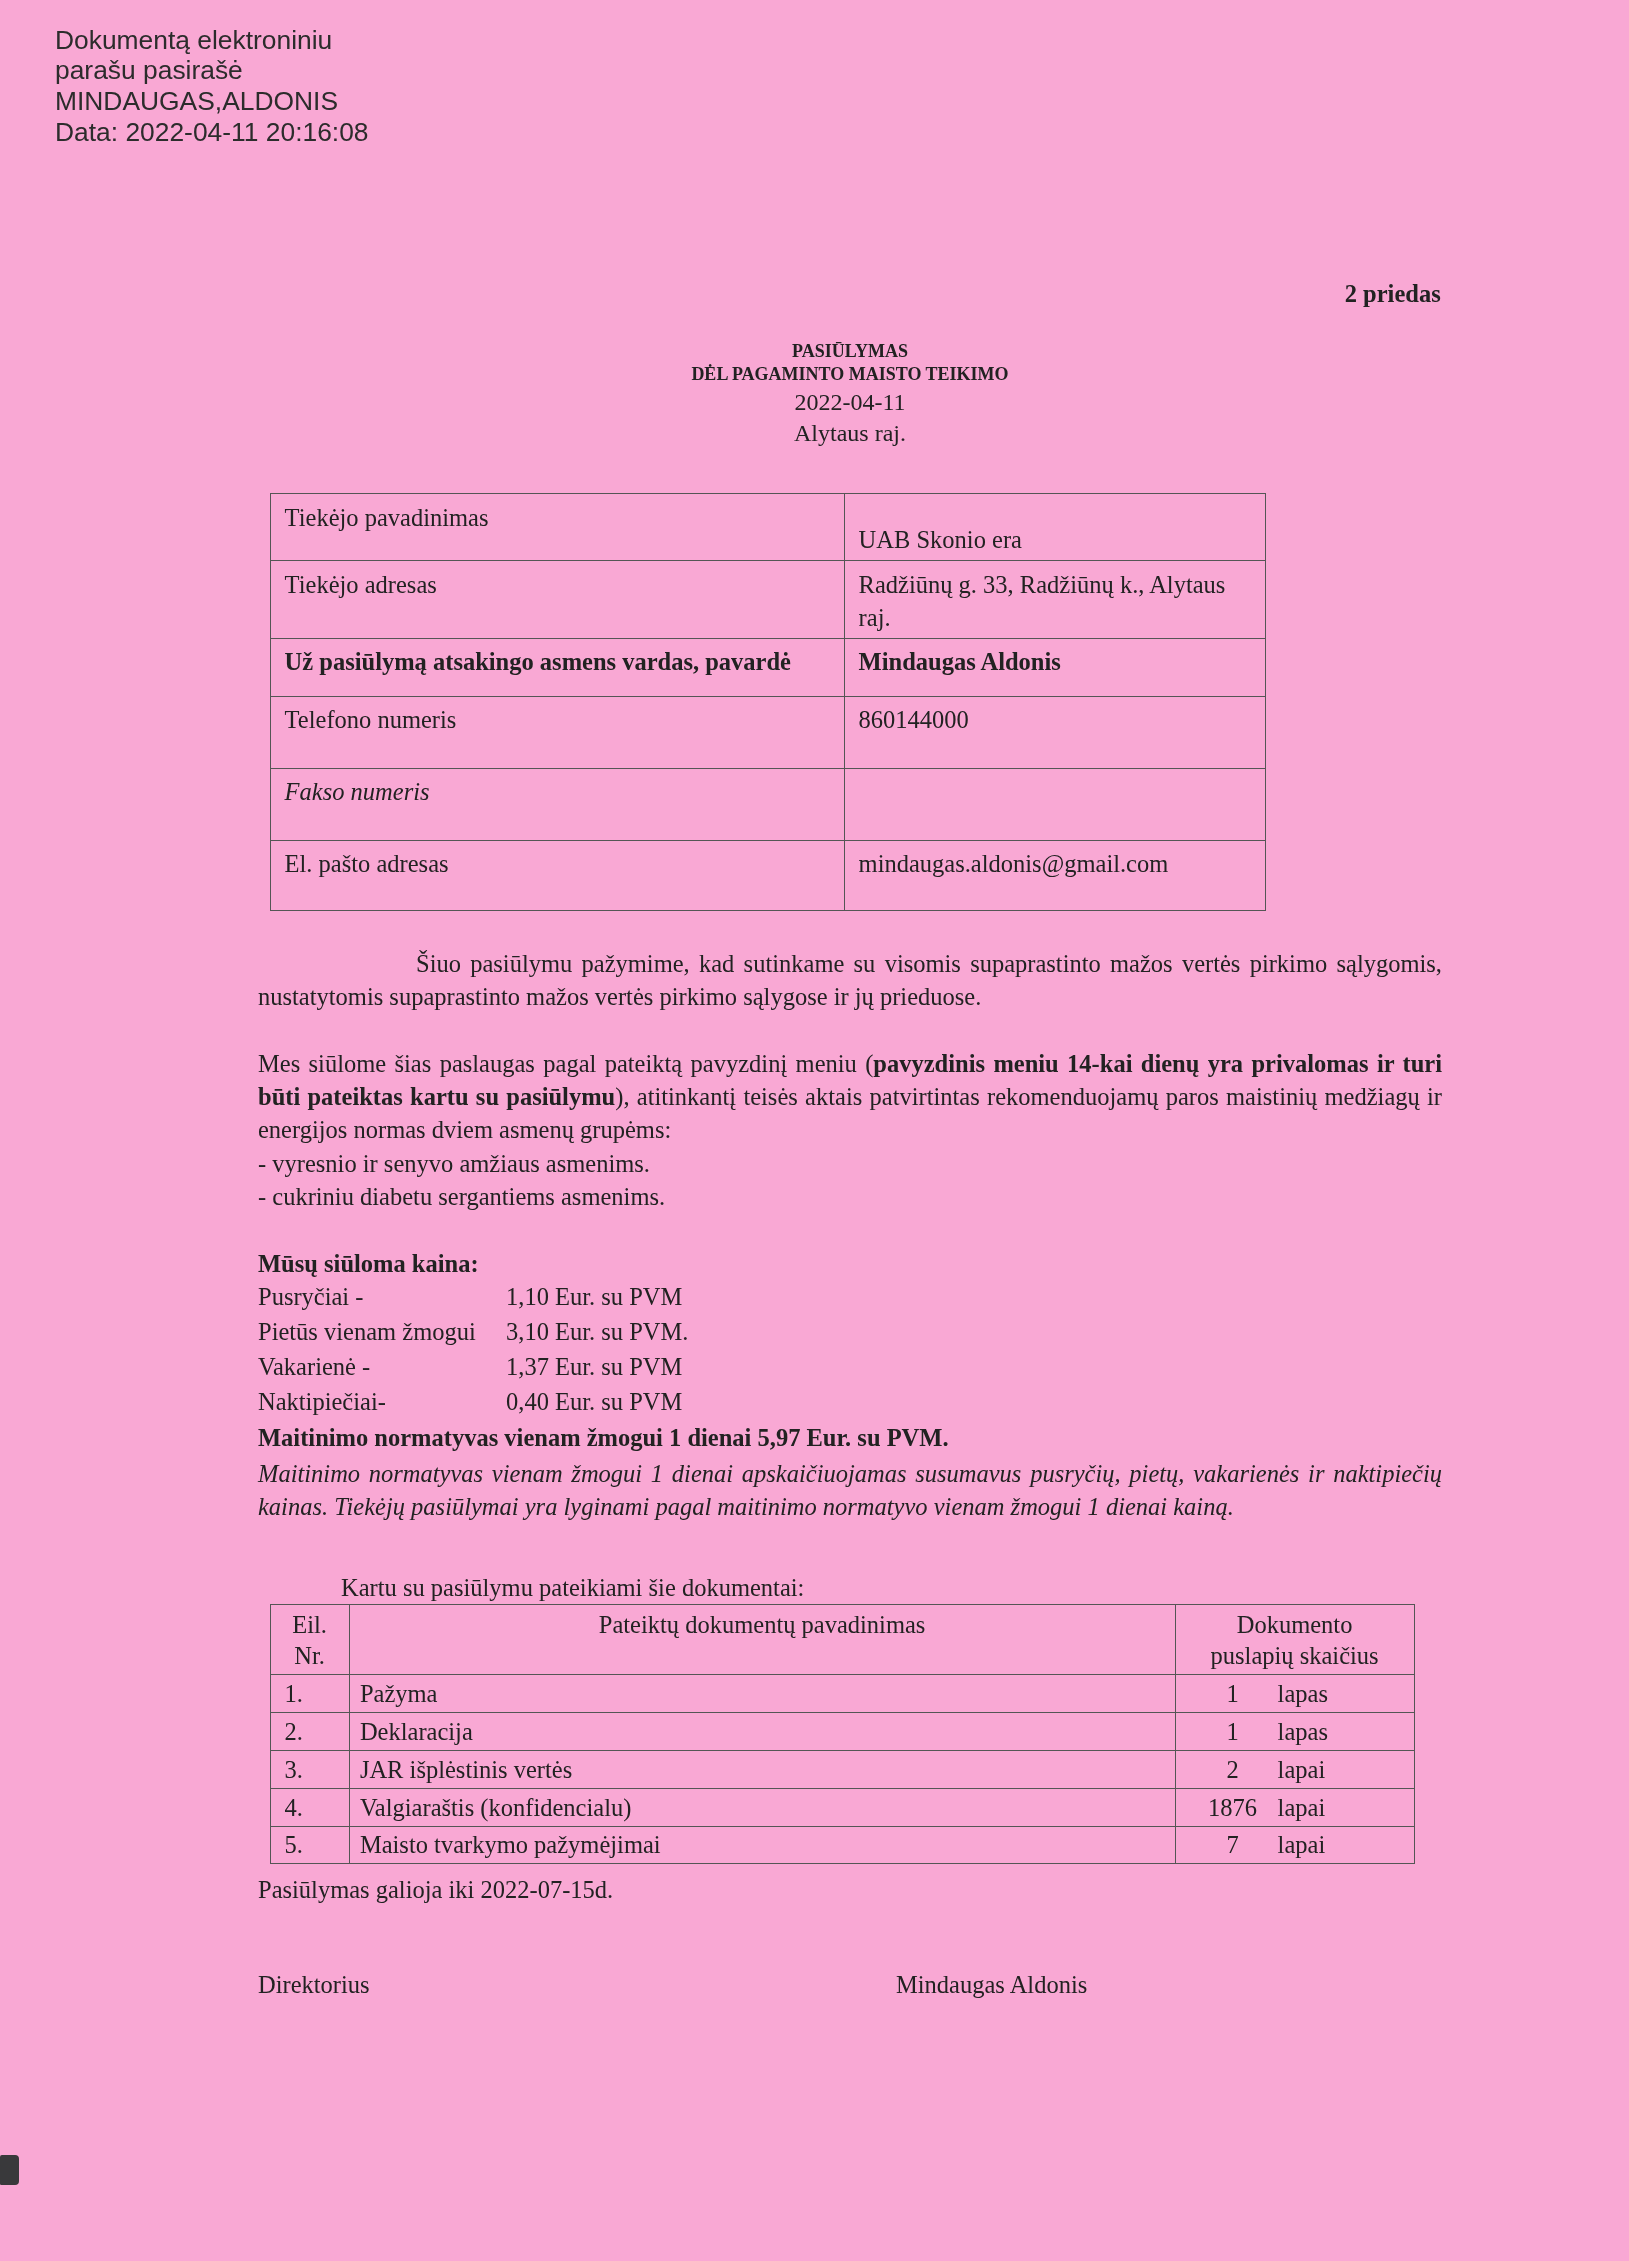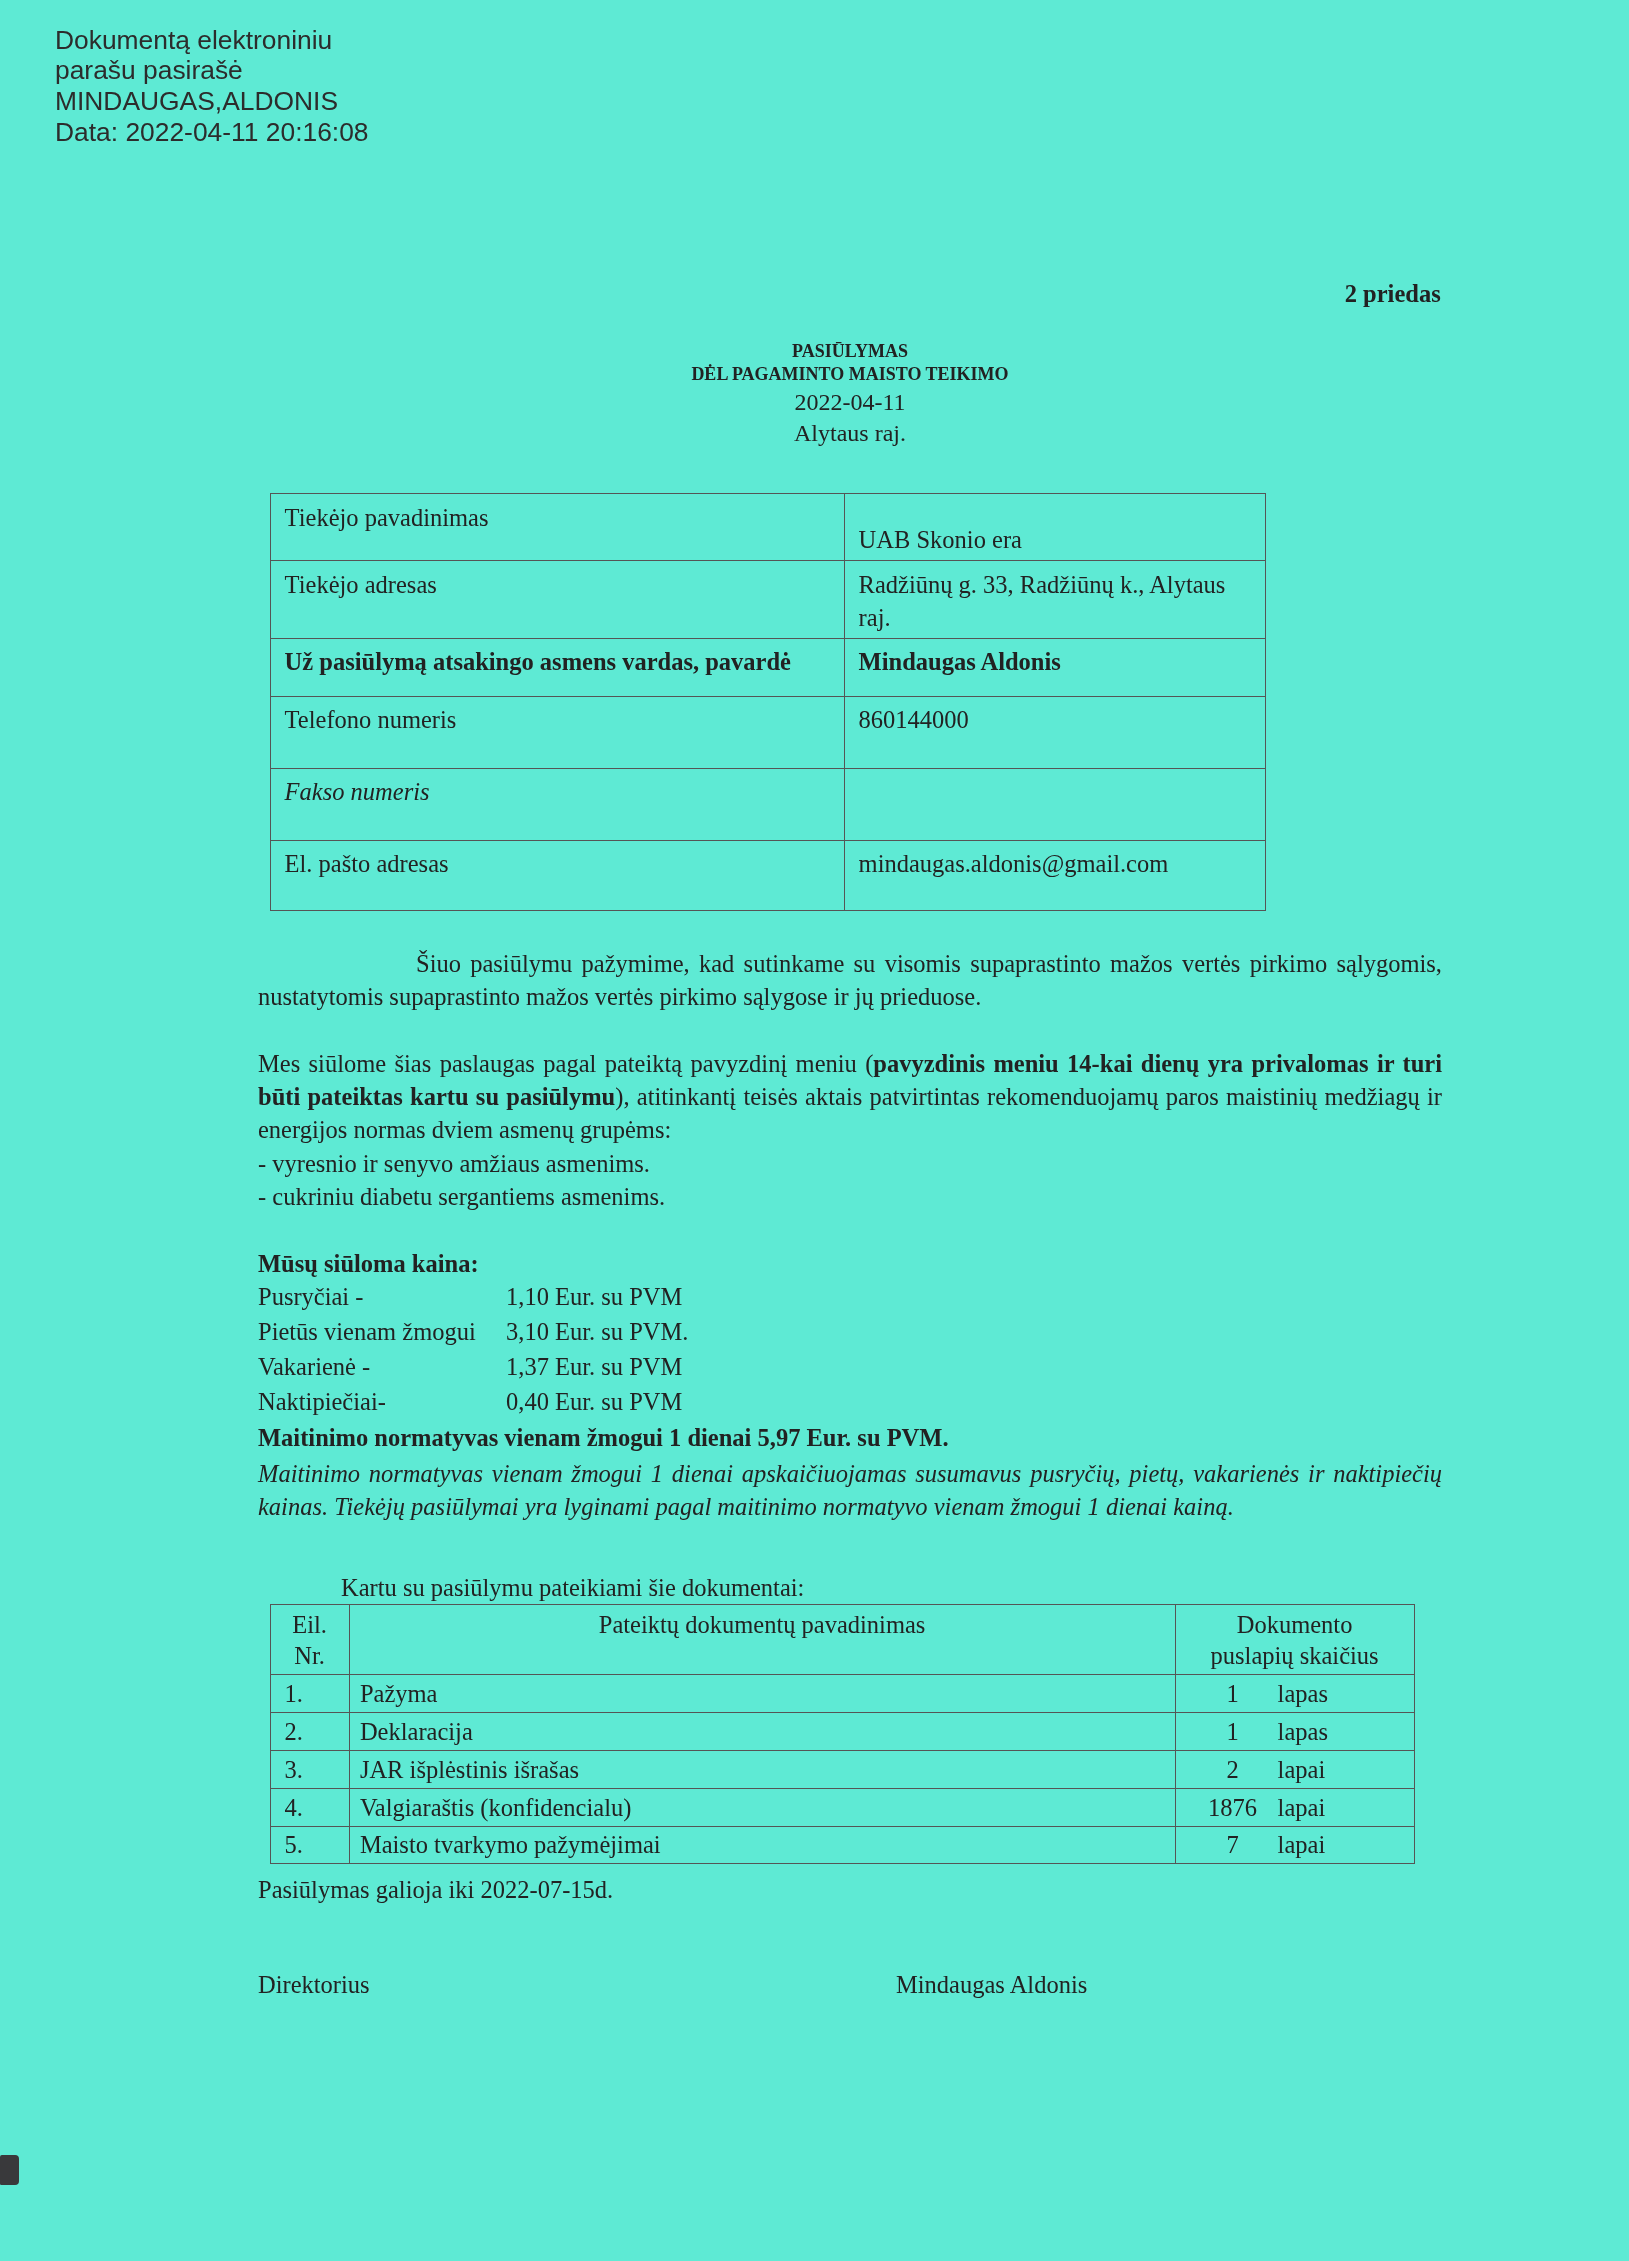--- a/index.html
+++ b/index.html
@@ -5,21 +5,21 @@
   * { margin: 0; padding: 0; box-sizing: border-box; }
   html, body { background: #fbfbf8; }
   body {
     font-family: "Liberation Serif", "DejaVu Serif", serif;
     color: #222;
   }
   .page {
     position: relative;
     width: 1630px;
     height: 2261px;
-    background: #5eead4;
+    background: #f9a8d4;
     overflow: hidden;
   }
 
   
   .stamp {
     position: absolute;
     top: 24.5px;
     left: 55px;
     font-family: "Liberation Sans", "DejaVu Sans", sans-serif;
     font-size: 26.4px;
@@ -213,21 +213,21 @@
           <td>Pažyma</td>
           <td class="pages-cell"><span class="pages-num">1</span><span class="unit">lapas</span></td>
         </tr>
         <tr>
           <td class="nr">2.</td>
           <td>Deklaracija</td>
           <td class="pages-cell"><span class="pages-num">1</span><span class="unit">lapas</span></td>
         </tr>
         <tr>
           <td class="nr">3.</td>
-          <td>JAR išplėstinis išrašas</td>
+          <td>JAR išplėstinis vertės</td>
           <td class="pages-cell"><span class="pages-num">2</span><span class="unit">lapai</span></td>
         </tr>
         <tr>
           <td class="nr">4.</td>
           <td>Valgiaraštis (konfidencialu)</td>
           <td class="pages-cell"><span class="pages-num">1876</span><span class="unit">lapai</span></td>
         </tr>
         <tr>
           <td class="nr">5.</td>
           <td>Maisto tvarkymo pažymėjimai</td>

